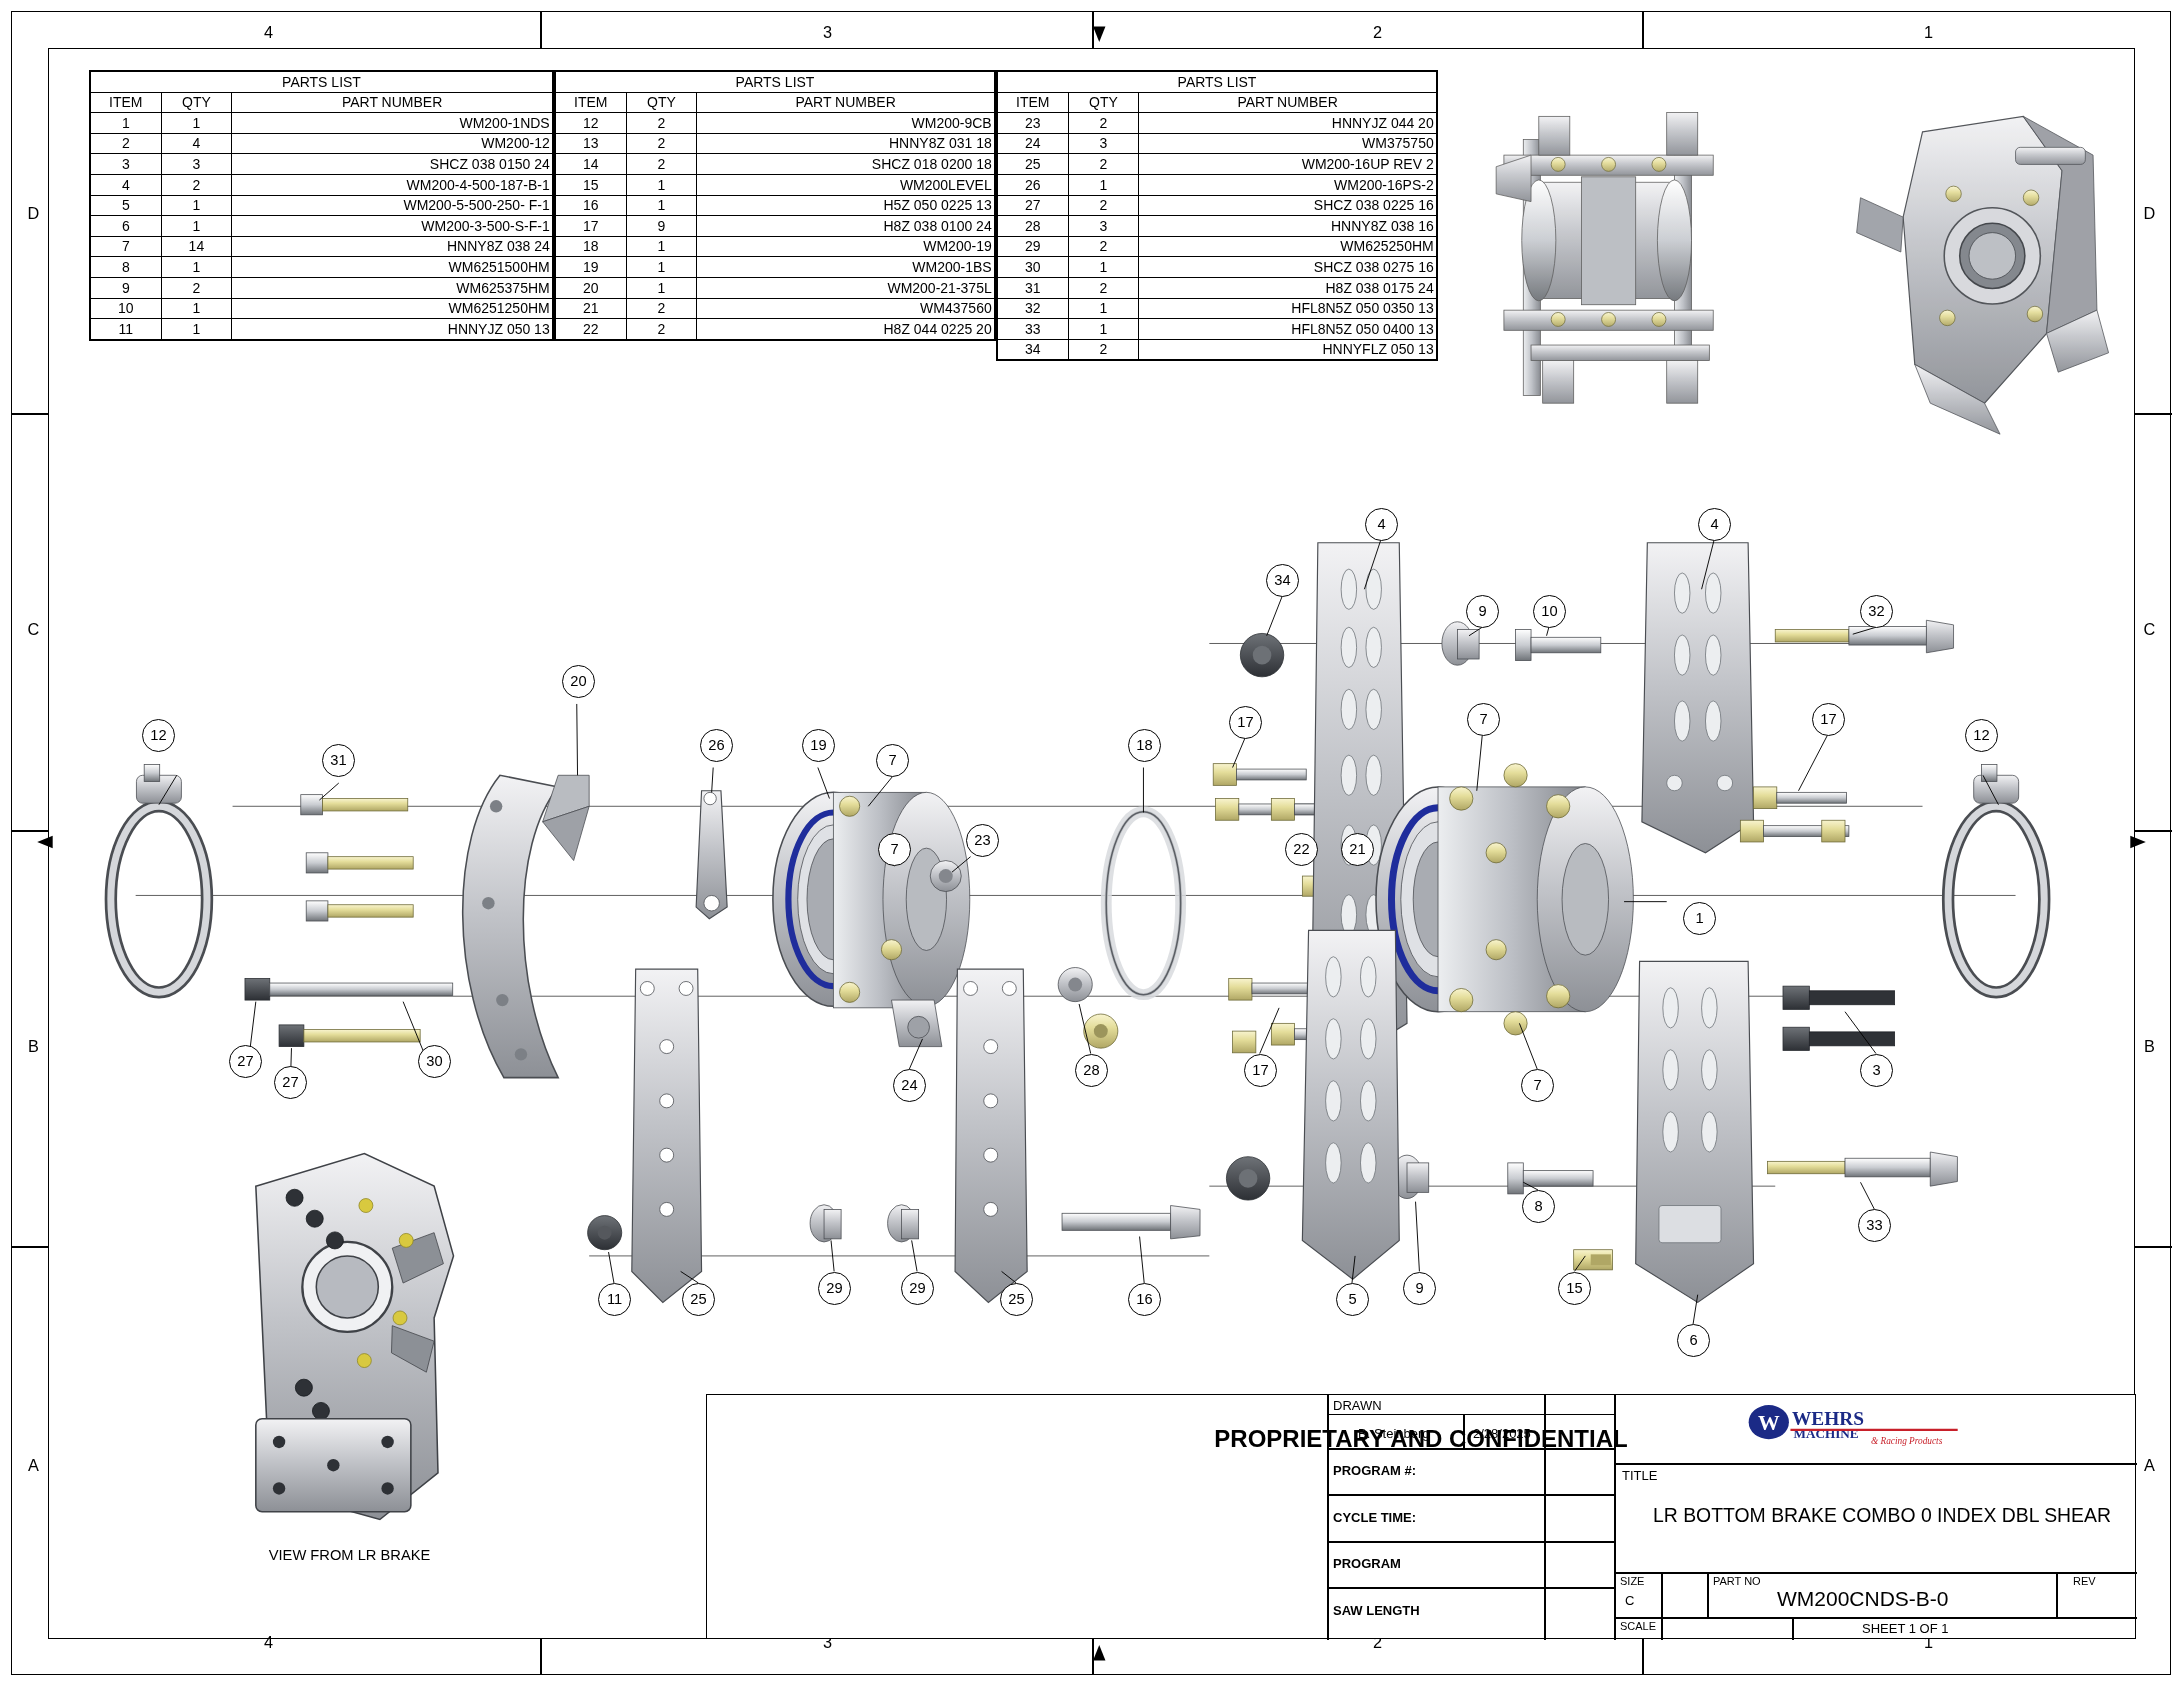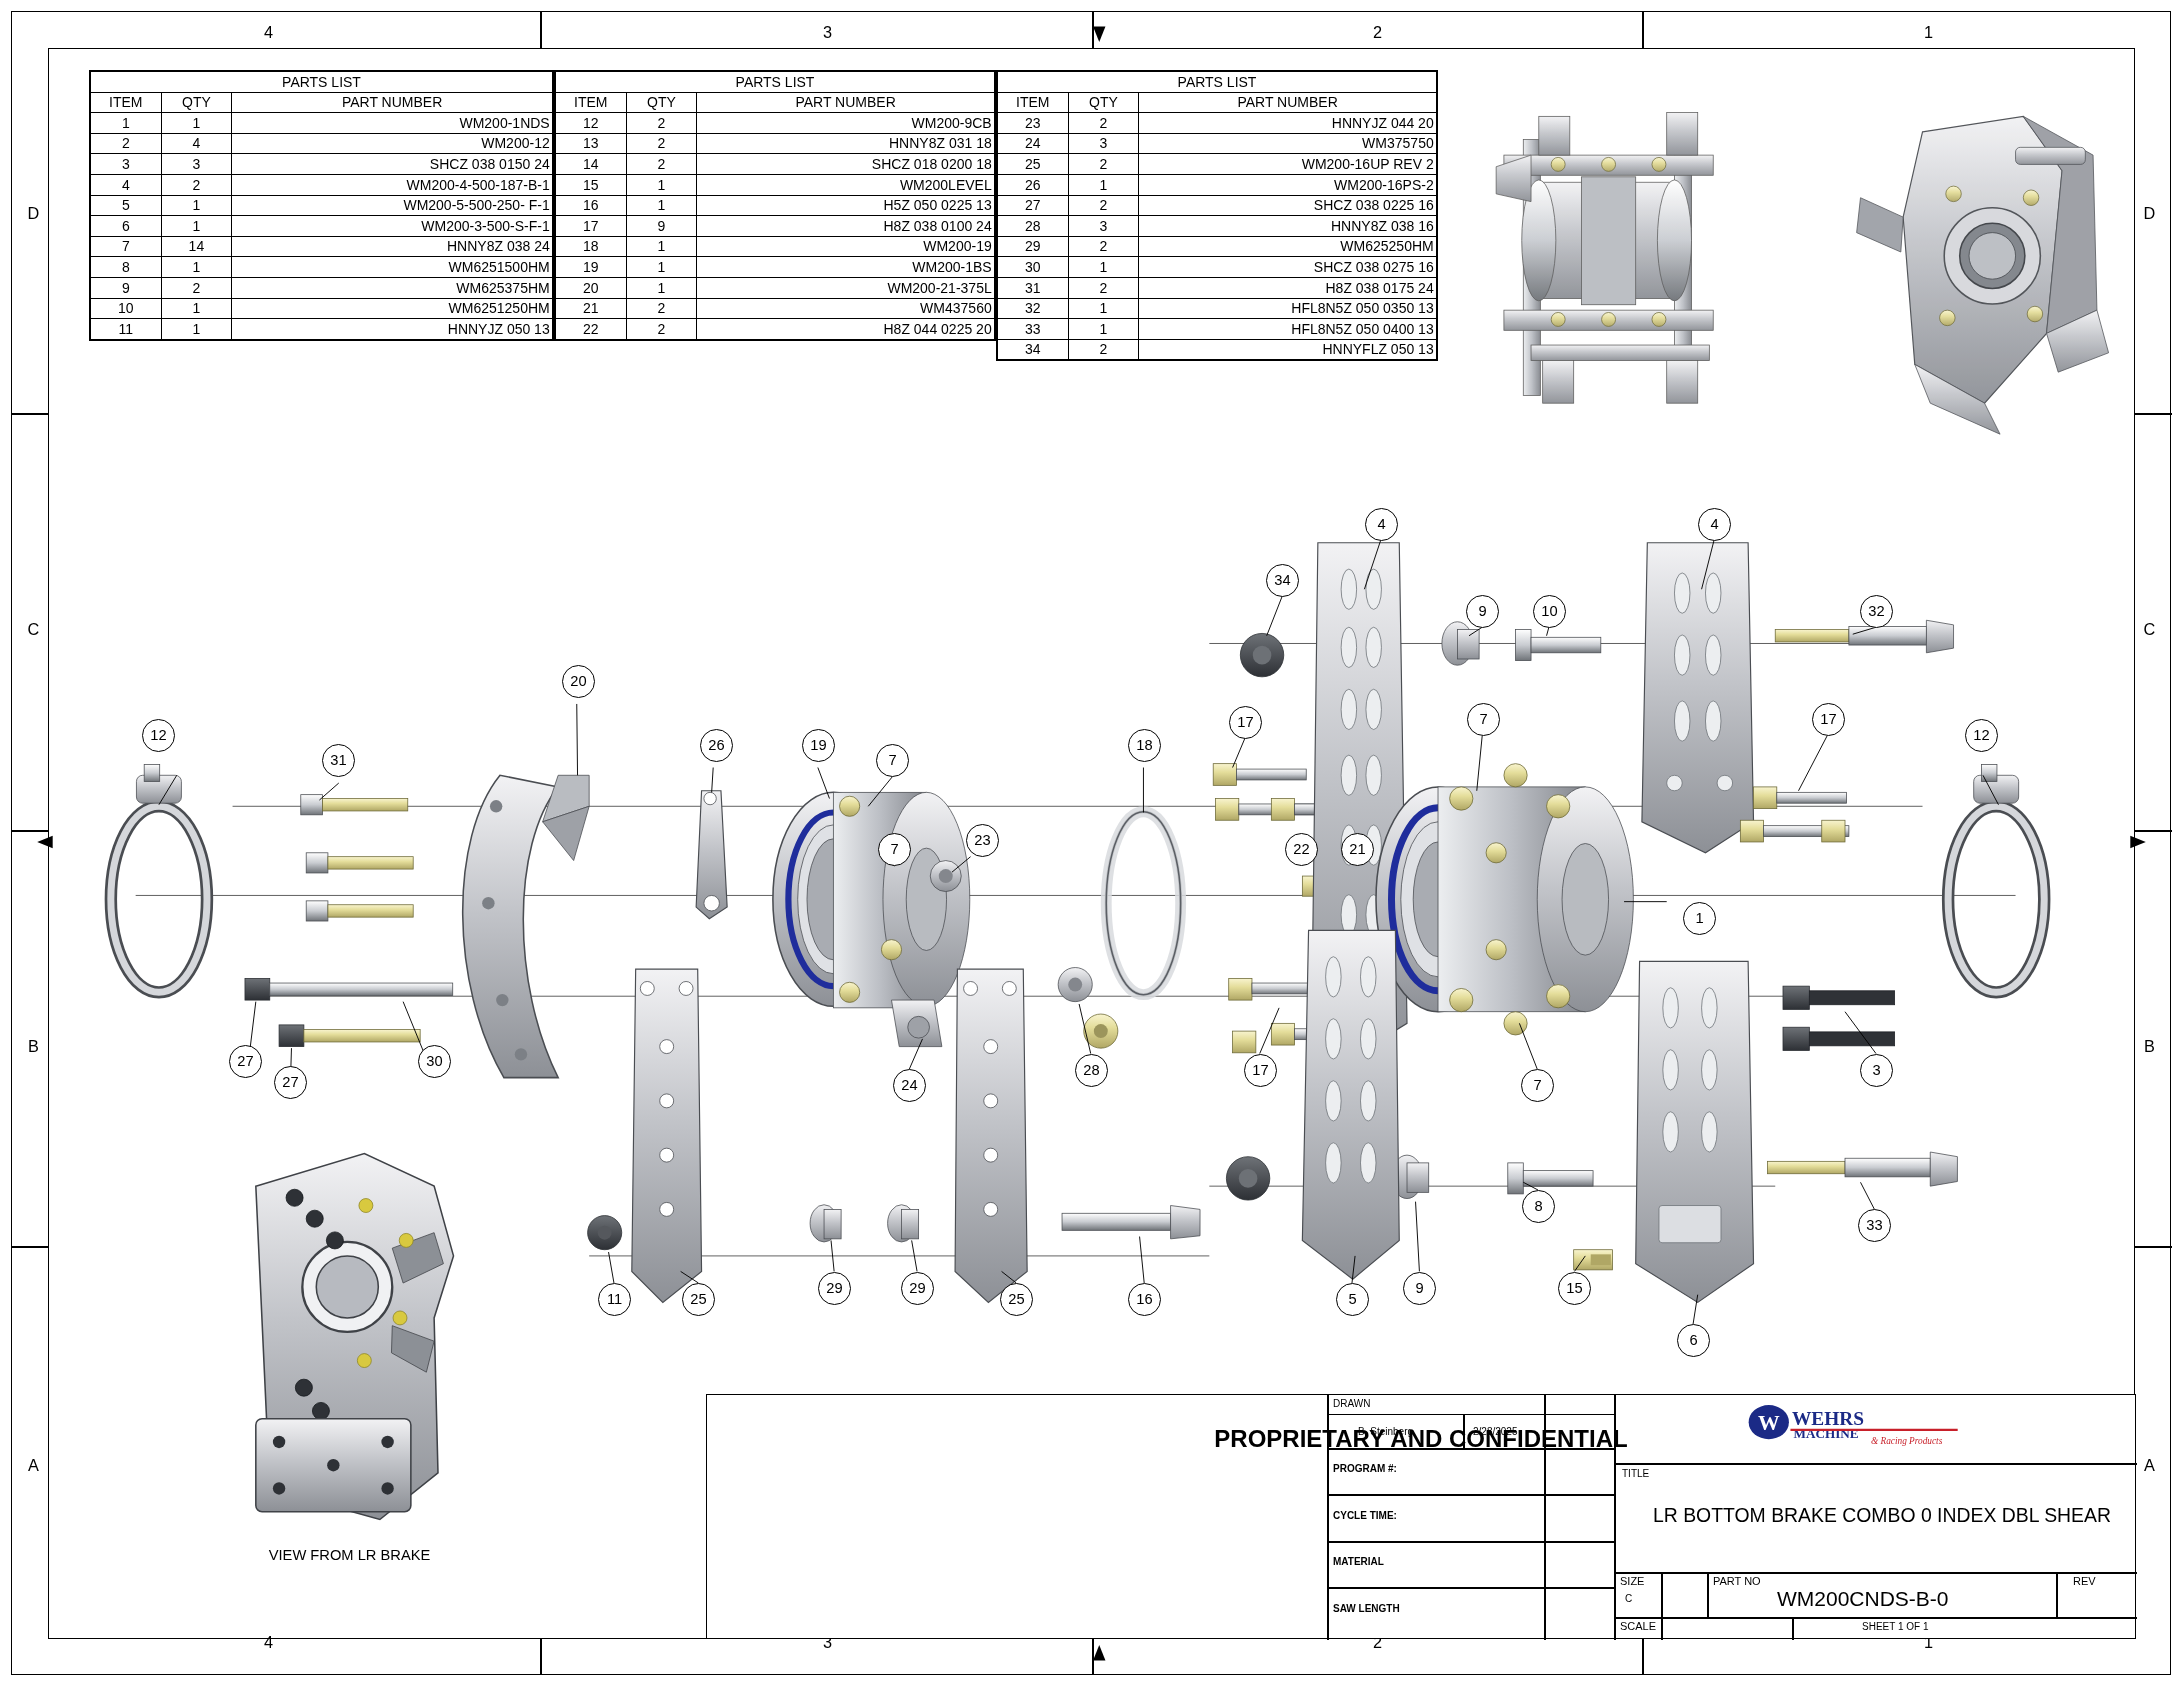--- a/index.html
+++ b/index.html
@@ -80,21 +80,21 @@
   td.c-qty  { width: 65px; text-align: center; }
   td.c-part { text-align: right; padding-left: 6.2px; }
   
   .titleblock {
     position: absolute;
     border: 1.6px solid #000;
     box-sizing: border-box;
     background: #fff;
   }
   .tb-line { position: absolute; background: #000; }
-  .tb-text { position: absolute; font-size: 10px; }
+  .tb-text { position: absolute; font-size: 13px; }
   .tb-prop {
     position: absolute;
     font-weight: bold;
     font-size: 24px;
     text-align: center;
     width: 100%;
   }
   .tb-body {
     position: absolute;
     font-weight: bold;
@@ -885,21 +885,21 @@
     <div class="tb-text" style="left:626px; top:3.1px;">DRAWN</div>
     <div class="tb-text" style="left:651px; top:31px;">B. Steinberg</div>
     <div class="tb-text" style="left:766px; top:31px;">2/28/2025</div>
 
     <div class="tb-text" style="left:626px; top:68px; font-weight:bold;">PROGRAM #:</div>
     <div class="tb-text" style="left:768px; top:68px;"></div>
 
     <div class="tb-text" style="left:626px; top:115px; font-weight:bold;">CYCLE TIME:</div>
     <div class="tb-text" style="left:768px; top:115px;"></div>
 
-    <div class="tb-text" style="left:626px; top:161px; font-weight:bold;">MATERIAL</div>
+    <div class="tb-text" style="left:626px; top:161px; font-weight:bold;">PROGRAM</div>
     <div class="tb-text" style="left:768px; top:161px;"></div>
 
     <div class="tb-text" style="left:626px; top:208px; font-weight:bold;">SAW LENGTH</div>
     <div class="tb-text" style="left:768px; top:208px;"></div>
 
     <div class="tb-text" style="left:915px; top:73px;">TITLE</div>
     <div class="tb-title-val" style="left:946px; top:109px;">LR BOTTOM BRAKE COMBO 0 INDEX DBL SHEAR</div>
 
     <div class="tb-text tb-small" style="left:913px; top:180px;text-align:right;">SIZE</div>
     <div class="tb-text" style="left:918px; top:198px;">C</div>

